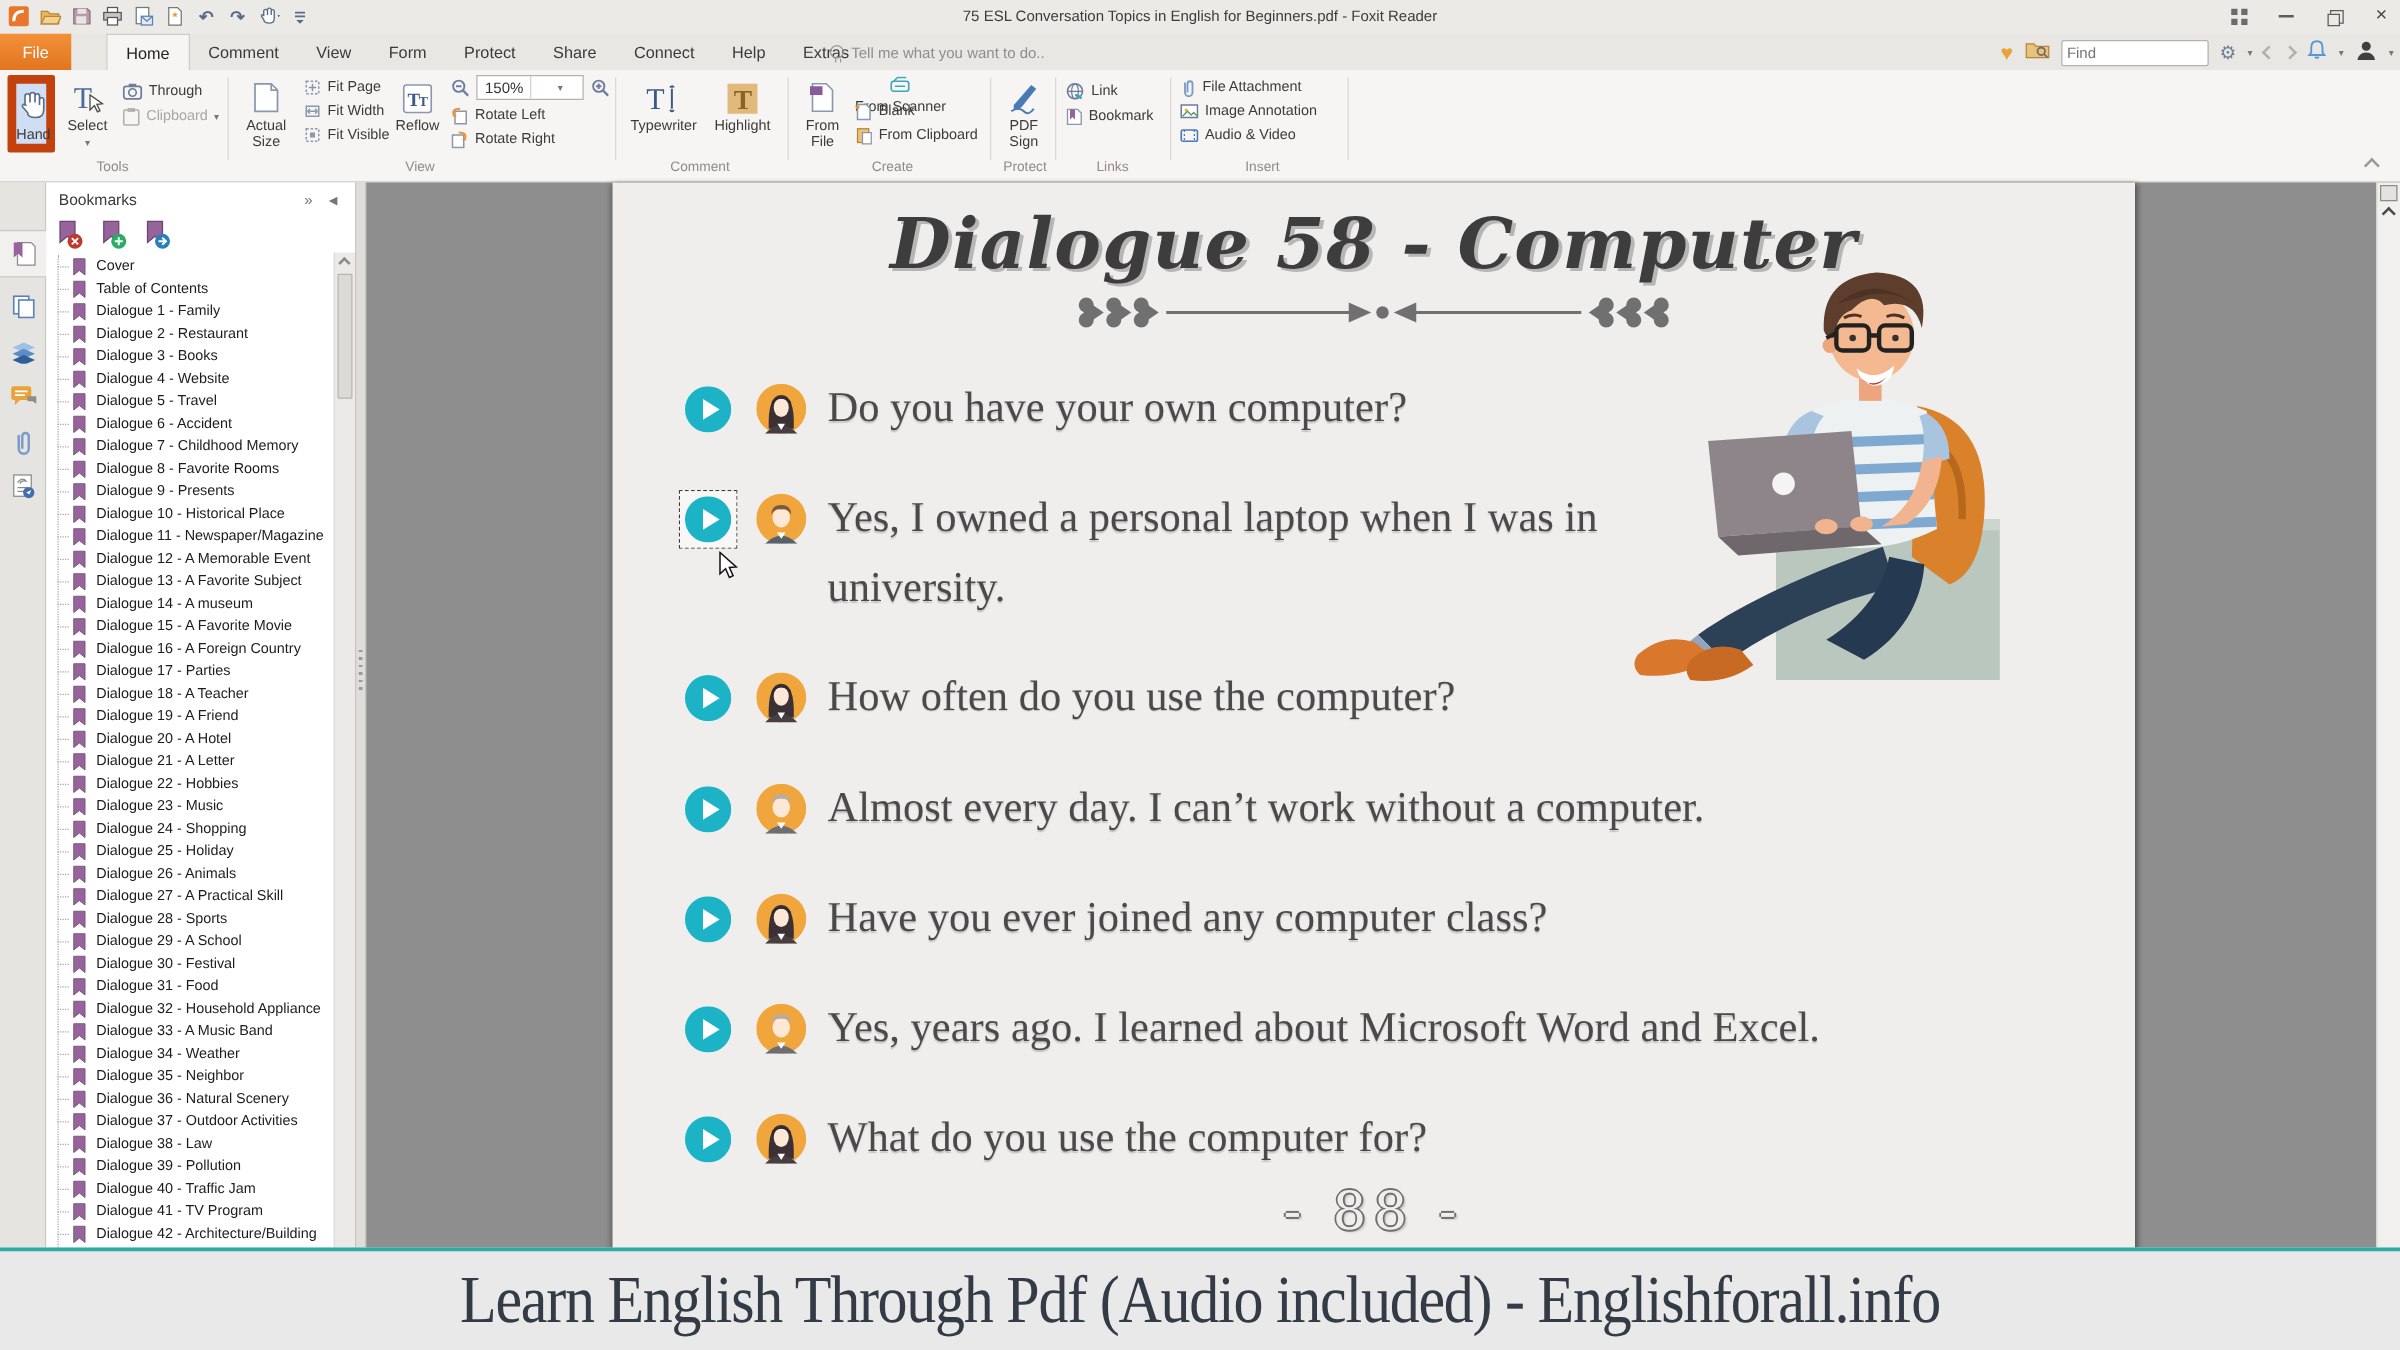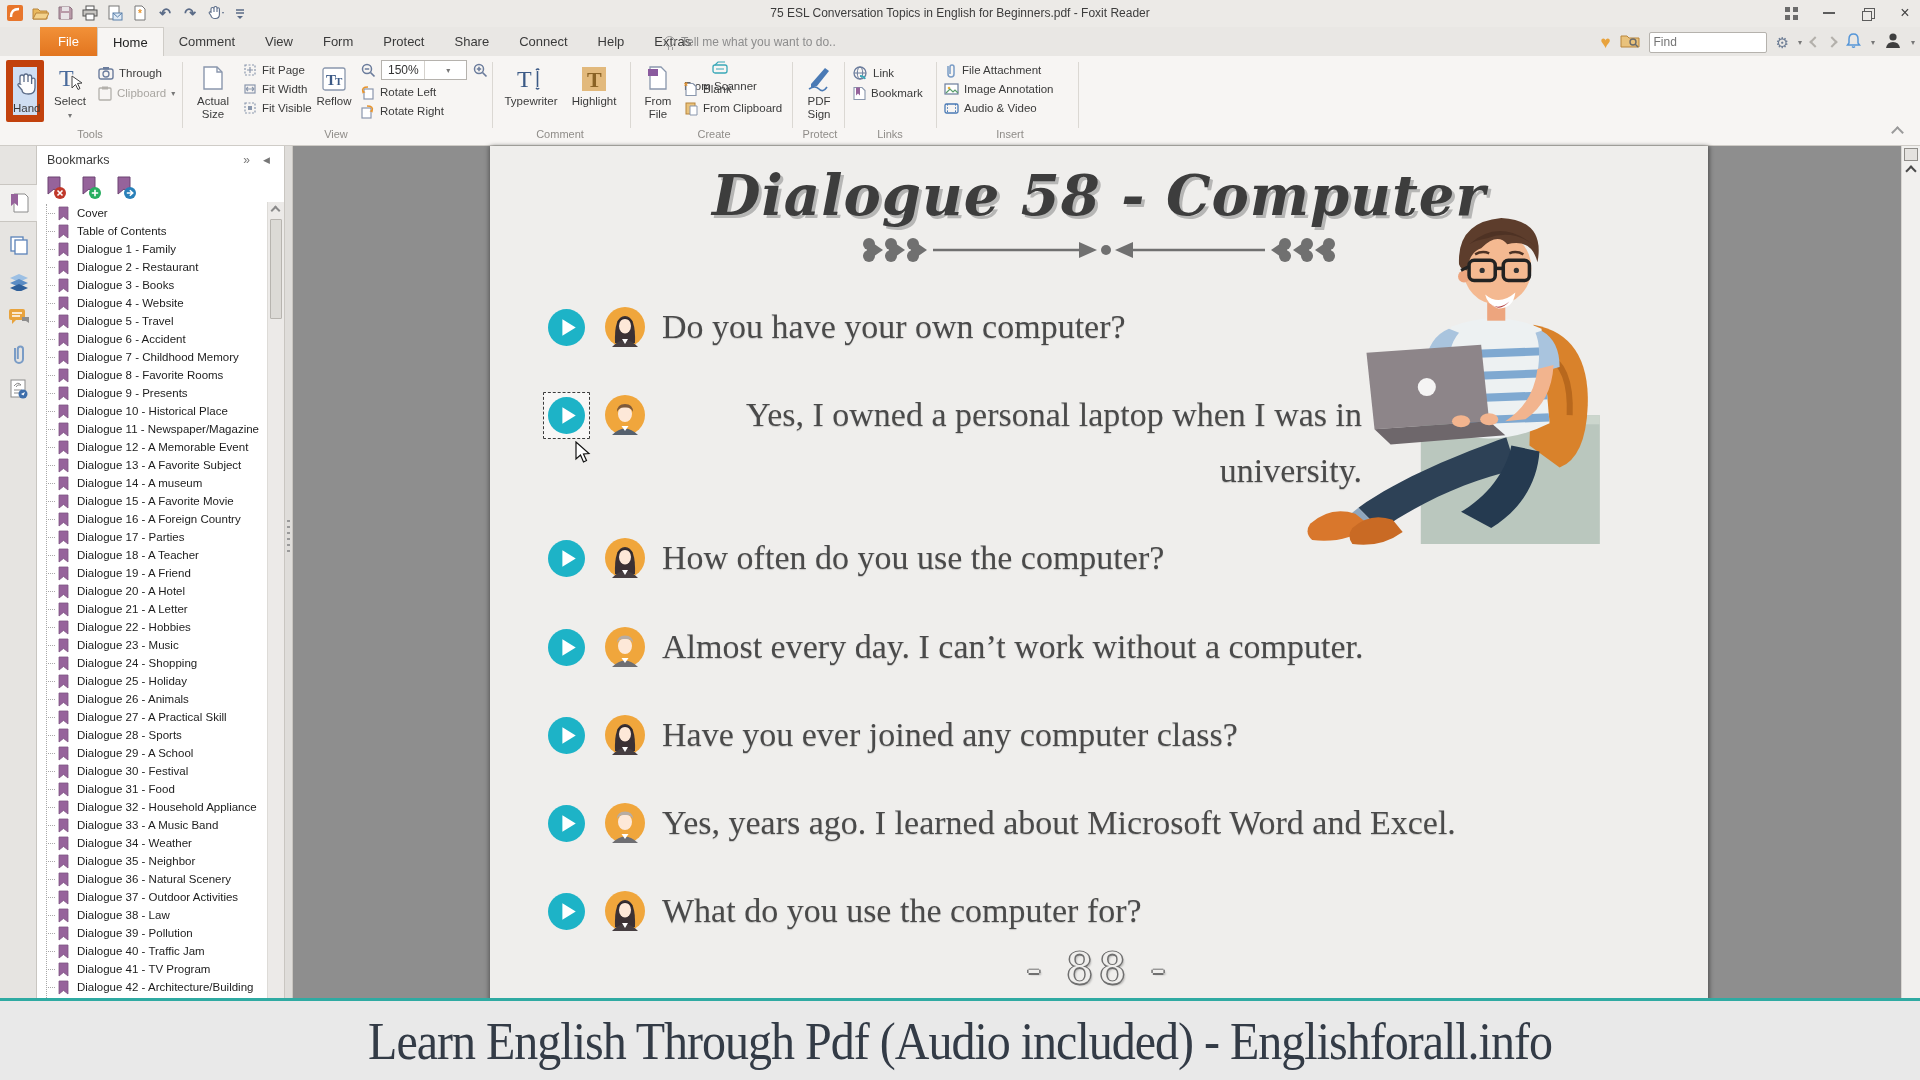--- a/index.html
+++ b/index.html
@@ -22,24 +22,24 @@
                linear-gradient(#6b6b6b,#6b6b6b) 0 100%/5px 5px no-repeat,
                linear-gradient(#6b6b6b,#6b6b6b) 100% 100%/5px 5px no-repeat; }
   .wc-min { width:12px; height:0; border-top:2px solid #5c5c5c; }
   .wc-restore { position:relative; width:11px; height:11px; }
   .wc-restore:before { content:""; position:absolute; left:2px; top:0; width:9px; height:9px; border:1.5px solid #5c5c5c; }
   .wc-restore:after { content:""; position:absolute; left:0; top:3px; width:8px; height:8px; border:1.5px solid #5c5c5c; background:#eceae7; }
   .wc-close { font-size:16px; color:#444; line-height:1; }
 
   
   .tabrow { position:absolute; left:0; top:27px; width:100%; height:29px; background:#e9e7e4; }
-  .tabs { position:absolute; left:12px; top:0; display:flex; height:29px;padding-left:28px; }
+  .tabs { position:absolute; left:0; top:0; display:flex; height:29px; }
   .tab { padding:0 15px; line-height:29px; font-size:13px; color:#3a3a3a; cursor:default; }
   .tab.file { background:linear-gradient(#f29138,#e2751f); color:#fff; padding:0 18px; }
-  .tab.active { background:#f7f5f3; border:1px solid #cfccc7; border-bottom:none; color:#222; }
+  .tab.active { background:#f7f5f3; border:1px solid #cfccc7; border-bottom:none; color:#222;margin-left:28px; }
   .tellme { position:absolute; left:664px; top:0; height:29px; display:flex; align-items:center; gap:6px;
             font-size:12px; color:#8d8d8d; }
   .bulb { width:11px; height:11px; border:1.3px solid #9a9a9a; border-radius:50%; position:relative; }
   .bulb:after { content:""; position:absolute; left:3px; top:10px; width:3px; height:3px; border-left:1.3px solid #9a9a9a; border-right:1.3px solid #9a9a9a; }
   .topright { position:absolute; right:5px; top:3px; height:24px; display:flex; align-items:center; gap:9px; }
   .heart { color:#e8a33d; font-size:17px; line-height:1; }
   .findbox { width:118px; height:21px; background:#fff; border:1px solid #b5b2ad; border-radius:2px;
              display:flex; align-items:center; }
   .findbox input { flex:1; border:none; outline:none; font-size:12px; color:#444; padding:0 4px; background:transparent;
                    font-family:"Liberation Sans",sans-serif; }
@@ -93,21 +93,21 @@
   .docarea { position:absolute; left:293px; top:146px; right:0; bottom:0; background:#8e8e8e; }
   .page { position:absolute; left:197px; top:0; width:1218px; height:860px; background:#efeeec;
           box-shadow:2px 0 4px rgba(0,0,0,.35), -2px 0 4px rgba(0,0,0,.25); }
   .dtitle { position:absolute; left:0; right:0; top:16px; text-align:center;
             font-family:"DejaVu Serif","Liberation Serif",serif; font-weight:bold; font-style:italic;
             font-size:56px; color:#3d3d3d; letter-spacing:1px;
             text-shadow:3px 3px 0 rgba(125,125,125,.5); }
   .orna { position:absolute; left:50%; top:88px; transform:translateX(-50%); }
 
   .lines { position:absolute; left:0; top:0; width:100%; height:100%; }
-  .line { position:absolute; left:58px; display:flex; align-items:flex-start;text-align:right; }
+  .line { position:absolute; left:58px; display:flex; align-items:flex-start; }
   .play-wrap { padding:4px; margin:-5px 0 0 -5px; border:1px dashed transparent; border-radius:1px; margin-top:5px; }
   .line.selected .play-wrap { border-color:#3c3c3c; background:rgba(253,253,253,.6); }
   .play { width:37px; height:37px; display:block; }
   .av { width:40px; height:40px; margin:8px 0 0 15px; display:none; }
   .line.woman .av-w { display:block; }
   .line.man .av-m { display:block; }
   .line.man2 .av-m2 { display:block; }
   .ltext { margin-left:17px; font-family:"Liberation Serif",serif; font-size:34px; color:#4a4a4a;
            line-height:56px; text-shadow:0 1px 1px rgba(0,0,0,.18); }
   .line.selected .ltext { max-width:700px; }

